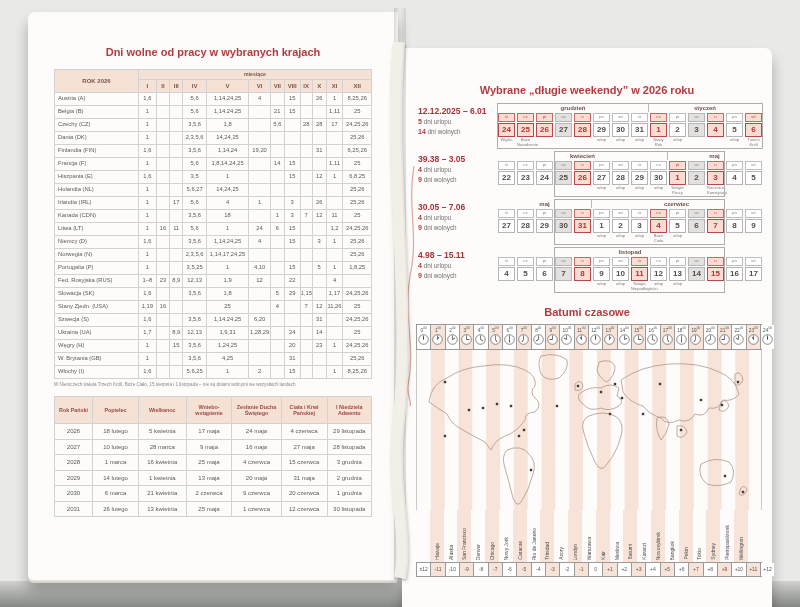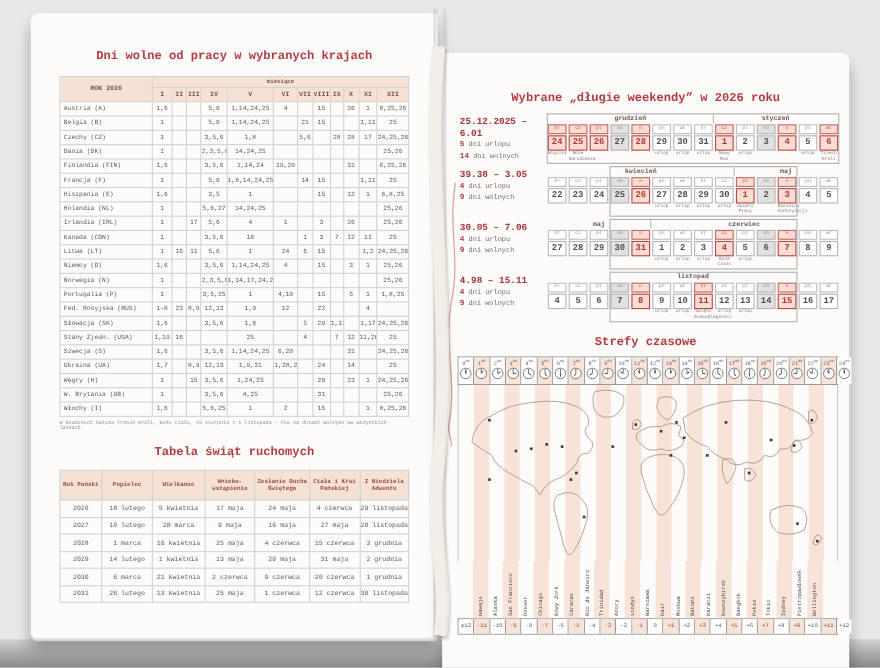--- a/index.html
+++ b/index.html
@@ -2,21 +2,21 @@
 <html><head>
 <meta charset="utf-8">
 <style>
   html,body{margin:0;padding:0;}
   body{width:800px;height:607px;overflow:hidden;font-family:"Liberation Sans",sans-serif;background:#e9e9e7;}
   .scene{position:relative;width:800px;height:607px;background:#e9e9e7;}
   .floor{position:absolute;left:0;right:0;bottom:0;height:26px;
          background:linear-gradient(180deg,#d2d2d0 0%,#aeb0ae 45%,#868886 100%);}
   .book{position:absolute;left:28px;top:8px;width:744px;height:574px;}
   .page{position:absolute;top:0;background:#fdfcfa;
-        box-shadow:0 2px 0 -0.5px #e6e3dd,0 4px 0 -1px #d4d1cb,0 10px 14px rgba(0,0,0,.28);font-family:Liberation Mono, monospace;}
+        box-shadow:0 2px 0 -0.5px #e6e3dd,0 4px 0 -1px #d4d1cb,0 10px 14px rgba(0,0,0,.28);}
   .page-left{left:0;width:370px;height:568px;top:4px;border-radius:7px 2px 2px 5px;}
   .page-right{right:0;width:370px;height:572px;border-radius:2px 7px 5px 2px;margin-top:40px;}
   .spine{position:absolute;left:366px;top:0;bottom:2px;width:12px;z-index:4;
          background:linear-gradient(90deg,rgba(0,0,0,.14),rgba(0,0,0,0) 45%,rgba(0,0,0,0) 55%,rgba(0,0,0,.10));}
   .ribbon{position:absolute;left:0;top:0;z-index:6;pointer-events:none;
           filter:drop-shadow(1.5px 2px 1.5px rgba(0,0,0,.22));}
   .ornament{position:absolute;left:2px;top:118px;z-index:2;}
 
   
   .ltitle,.rtitle{text-align:center;font-weight:bold;font-size:11px;color:#b23c42;}
@@ -454,21 +454,20 @@
               <td></td>
               <td>15</td>
               <td></td>
               <td></td>
               <td>1</td>
               <td>8,25,26</td>
             </tr>
           </tbody>
       </table>
       <div class="footnote">W Niemczech święta Trzech Króli, Boże Ciało, 15 sierpnia i 1 listopada – nie są dniami wolnymi we wszystkich landach</div>
-      <div class="ltitle t2title">Tabela świąt ruchomych</div>
       <table class="t2">
         <colgroup>
           <col style="width:12%">
             <col style="width:14.5%">
             <col style="width:15%">
             <col style="width:14.5%">
           <col style="width:15.5%">
             <col style="width:14.5%">
             <col style="width:14%">
         </colgroup>
@@ -545,21 +544,21 @@
     <div class="spine"></div>
 
     <div class="page page-right">
       <svg class="ornament" width="18" height="240" viewBox="0 0 18 240">
         <path d="M10,0 C3,40 15,70 6,110 C-1,150 12,180 4,220 C3,230 8,236 6,240" fill="none" stroke="#c96a5f" stroke-width="1.2" opacity="0.6"></path>
       </svg>
       <div class="rtitle">Wybrane „długie weekendy” w 2026 roku</div>
       <div class="wblocks" id="weekendBlocks">
           <div class="wblock">
             <div class="wlabel">
-              <div class="wrange">25.12.2025 – 6.01</div>
+              <div class="wrange">12.12.2025 – 6.01</div>
               <div class="wline"><b>5</b> dni urlopu</div>
               <div class="wline"><b>14</b> dni wolnych</div>
             </div>
             <div class="cal">
               <div class="months">
                 <div class="mname" style="width: 150px;">grudzień</div>
                 <div class="mname" style="width: 112px;">styczeń</div>
               </div>
               <div class="days">
                 <div class="daycol holiday">
@@ -887,21 +886,21 @@
                 <div class="daycol work">
                   <div class="dow">wt</div>
                   <div class="num">17</div>
                   <div class="note"></div>
                 </div>
               </div>
               <div class="rangebox" style="left: 56px; width: 169px;"></div>
             </div>
           </div>
         </div>
-      <div class="rtitle tz-title">Strefy czasowe</div>
+      <div class="rtitle tz-title">Batumi czasowe</div>
       <div class="tz">
         <div class="clockrow" id="clockRow">
             <div class="ccell"><div class="clabel">0<sup>00</sup></div><svg width="13" height="15" viewBox="0 0 13 15">
                 <circle cx="6.5" cy="7.5" r="4.8" fill="#fff" stroke="#5a5a5a" stroke-width="0.7"></circle>
                 <line x1="6.5" y1="7.5" x2="6.5" y2="4.6" stroke="#444" stroke-width="0.9"></line>
                 <line x1="6.5" y1="7.5" x2="6.5" y2="3.4" stroke="#444" stroke-width="0.7"></line>
               </svg></div>
             <div class="ccell odd"><div class="clabel">1<sup>00</sup></div><svg width="13" height="15" viewBox="0 0 13 15">
                 <circle cx="6.5" cy="7.5" r="4.8" fill="#fff" stroke="#5a5a5a" stroke-width="0.7"></circle>
                 <line x1="6.5" y1="7.5" x2="7.949999999999999" y2="4.988526329025127" stroke="#444" stroke-width="0.9"></line>

